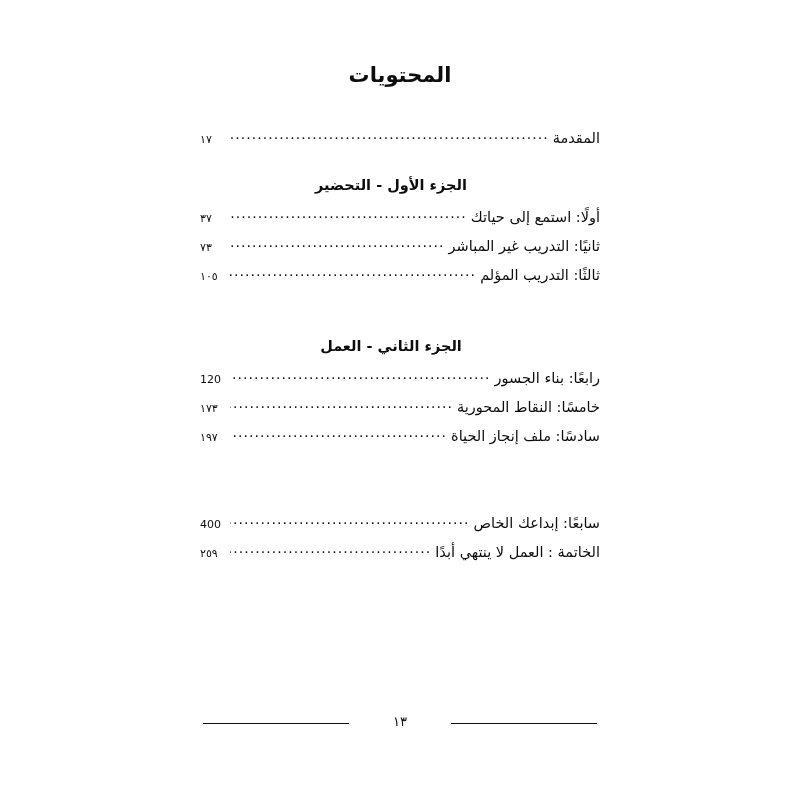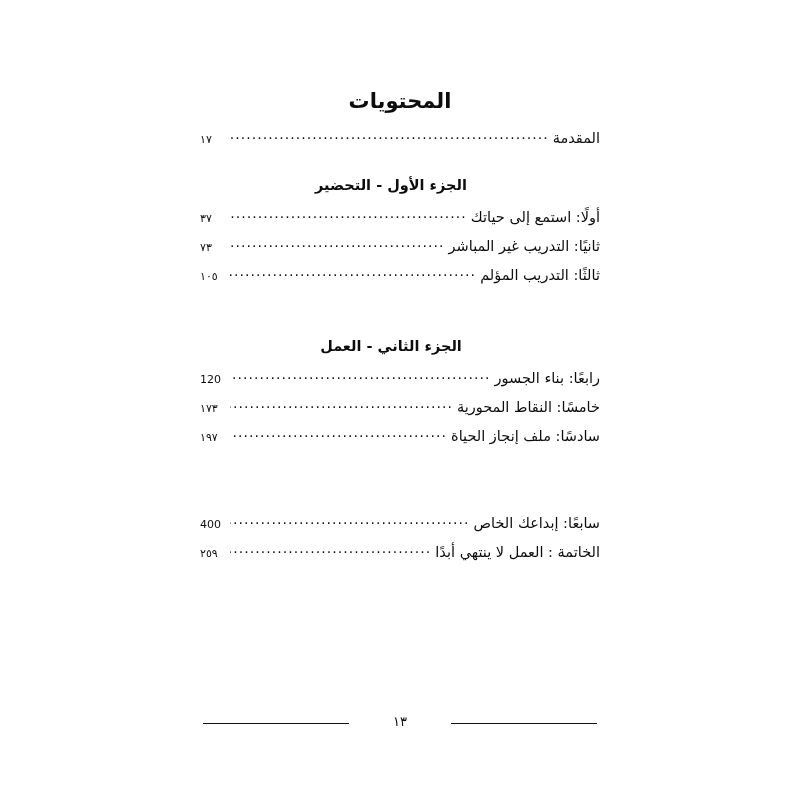--- a/index.html
+++ b/index.html
@@ -27,21 +27,20 @@
     position: absolute;
     top: 62px;
     left: 0;
     width: 800px;
     text-align: center;
     font-size: 21px;
     font-weight: bold;
     letter-spacing: 0;
     direction: rtl;
     line-height: 1.3;
-    margin-top: 26px;
   }
 
   .toc-body {
     position: absolute;
     top: 128px;
     right: 200px;
     width: 400px;
     direction: rtl;
   }
 

